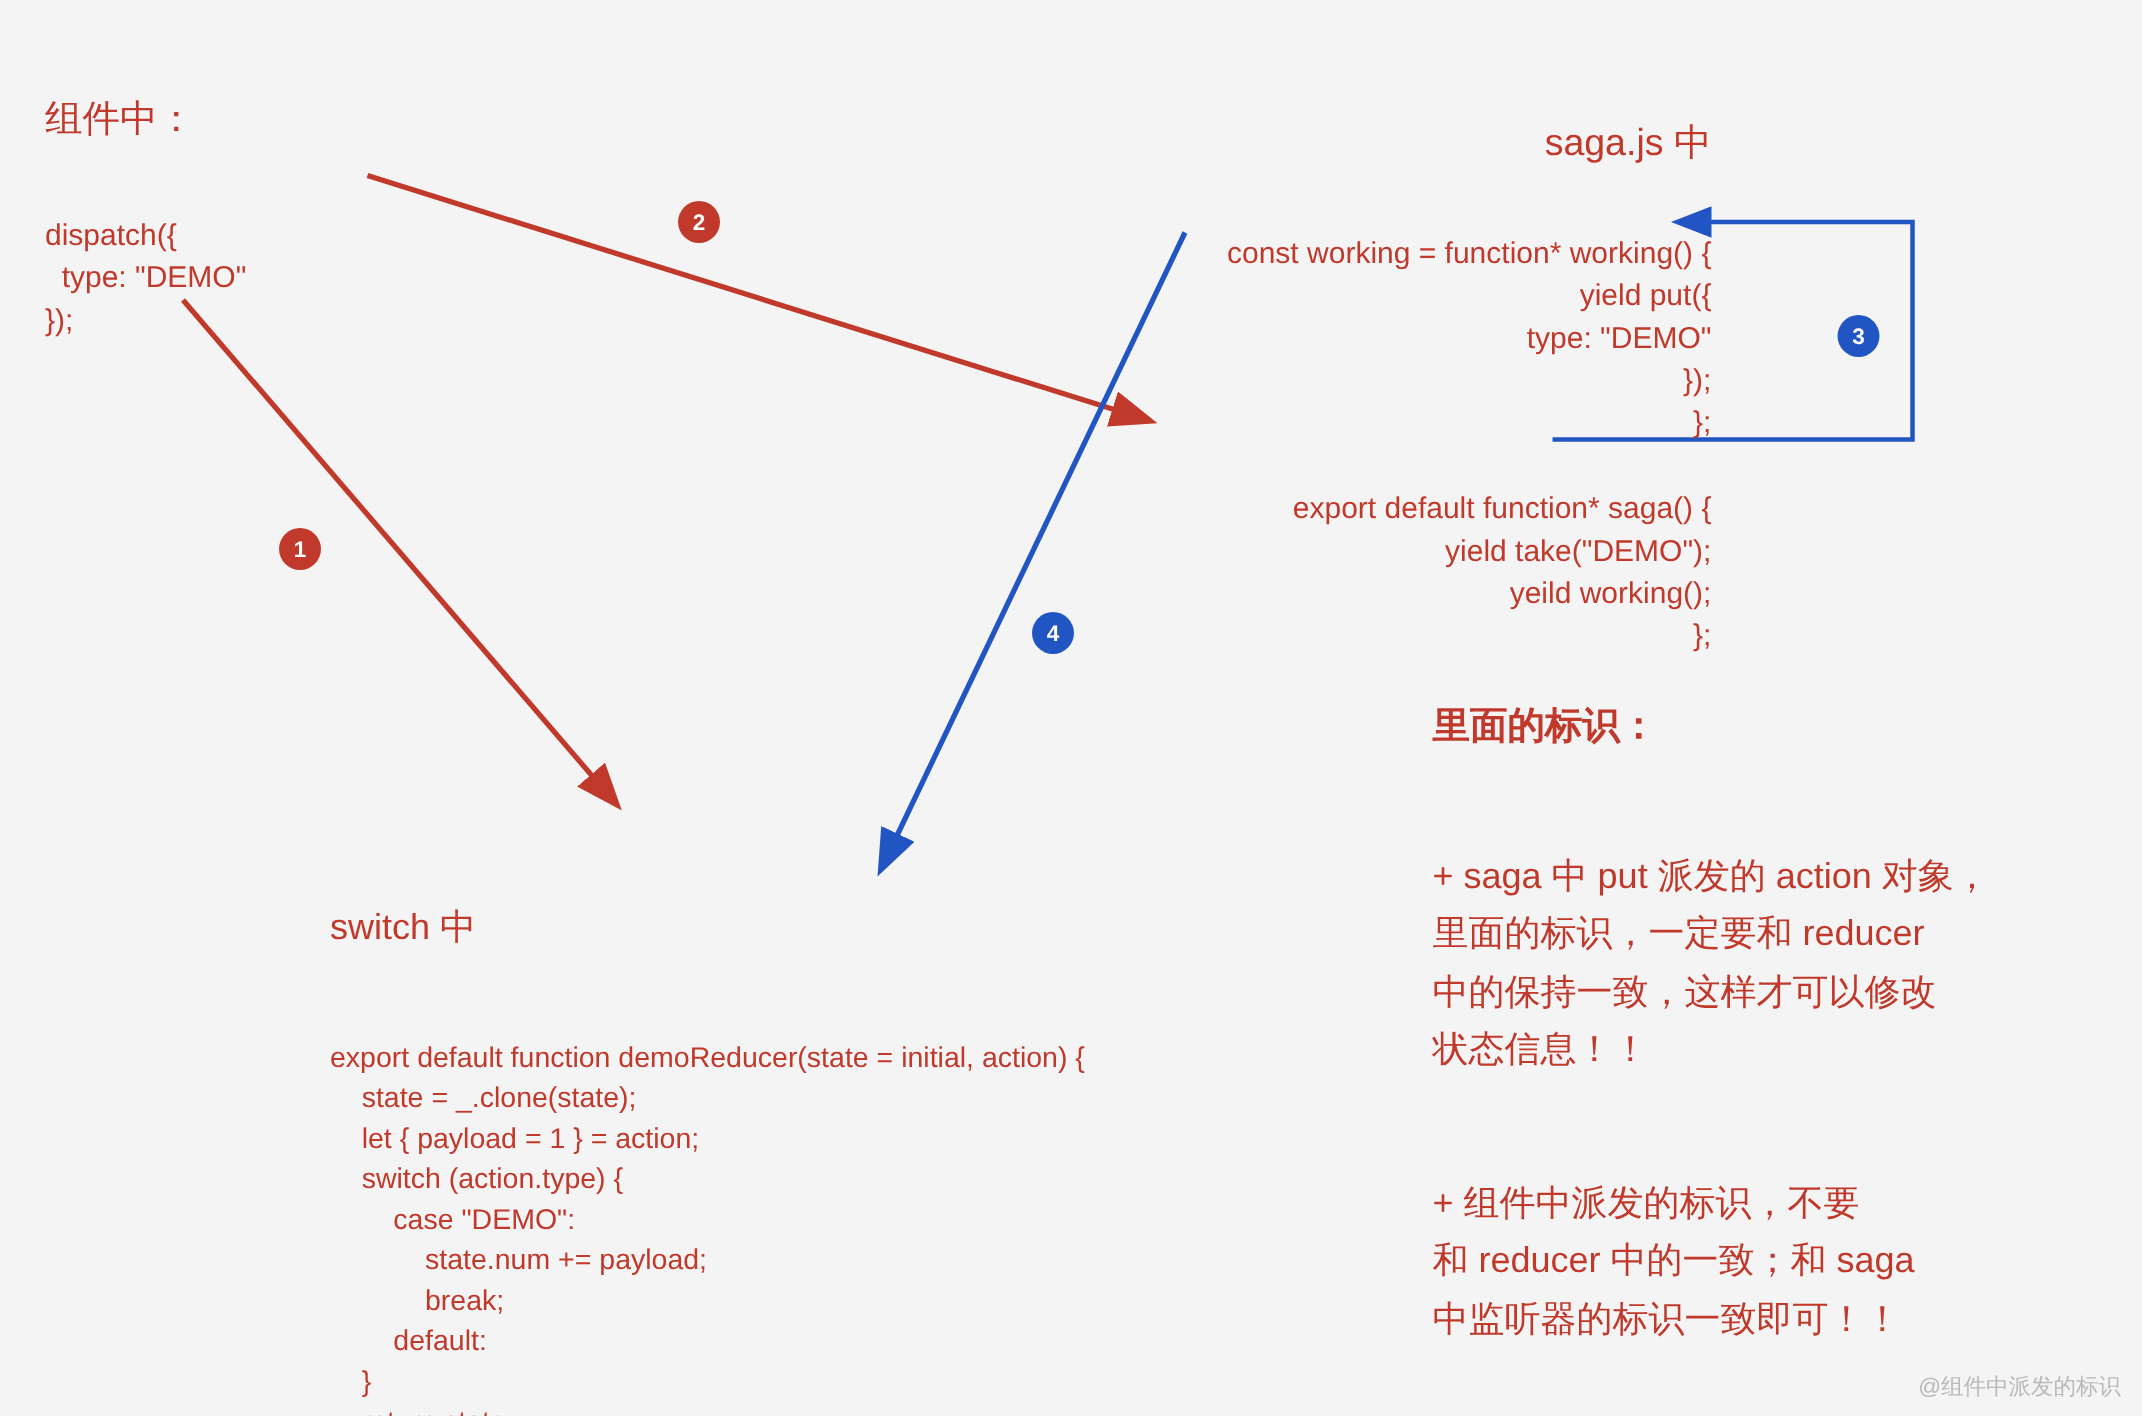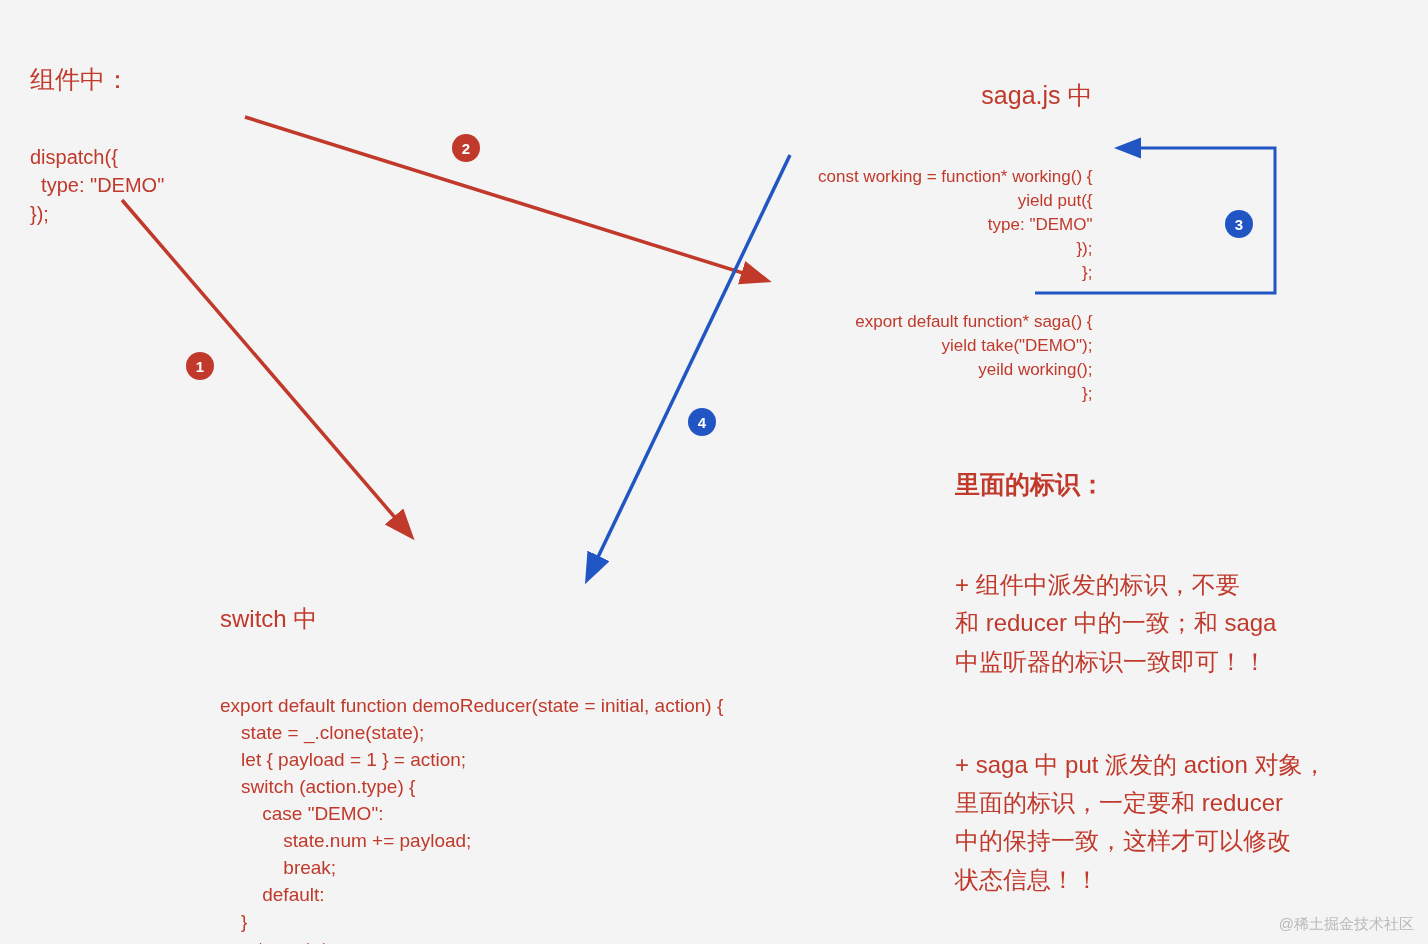--- a/index.html
+++ b/index.html
@@ -60,22 +60,21 @@
   
   #saga-block {
     left: 818px;
     top: 36px;
     text-align: right;
   }
   #saga-title {
     font-size: 25px;
   }
   #saga-code {
-    margin-top: 10px;
-    font-size: 17px;
+    font-size: 20px;
     line-height: 1.42;
   }
   
   #reducer-block {
     left: 220px;
     top: 560px;
   }
   #reducer-title {
     font-size: 24px;
   }
@@ -187,28 +186,28 @@
             state.num += payload;
             break;
         default:
     }
     return state;
 };</div>
   </div>
 
   <div class="blk" id="conclusion-block">
     <div id="conclusion-title" class="heading">里面的标识：</div>
-    <div class="conc-para">+ 组件中派发的标识，不要
-和 reducer 中的一致；和 saga
-中监听器的标识一致即可！！</div>
     <div class="conc-para">+ saga 中 put 派发的 action 对象，
 里面的标识，一定要和 reducer
 中的保持一致，这样才可以修改
 状态信息！！</div>
+    <div class="conc-para">+ 组件中派发的标识，不要
+和 reducer 中的一致；和 saga
+中监听器的标识一致即可！！</div>
   </div>
 
   <div class="badge badge-red" id="badge-1">1</div>
   <div class="badge badge-red" id="badge-2">2</div>
   <div class="badge badge-blue" id="badge-3">3</div>
   <div class="badge badge-blue" id="badge-4">4</div>
 
-  <div id="watermark">@稀土掘金技术社区</div>
+  <div id="watermark">@组件中派发的标识</div>
 </div>
 
 </body></html>

